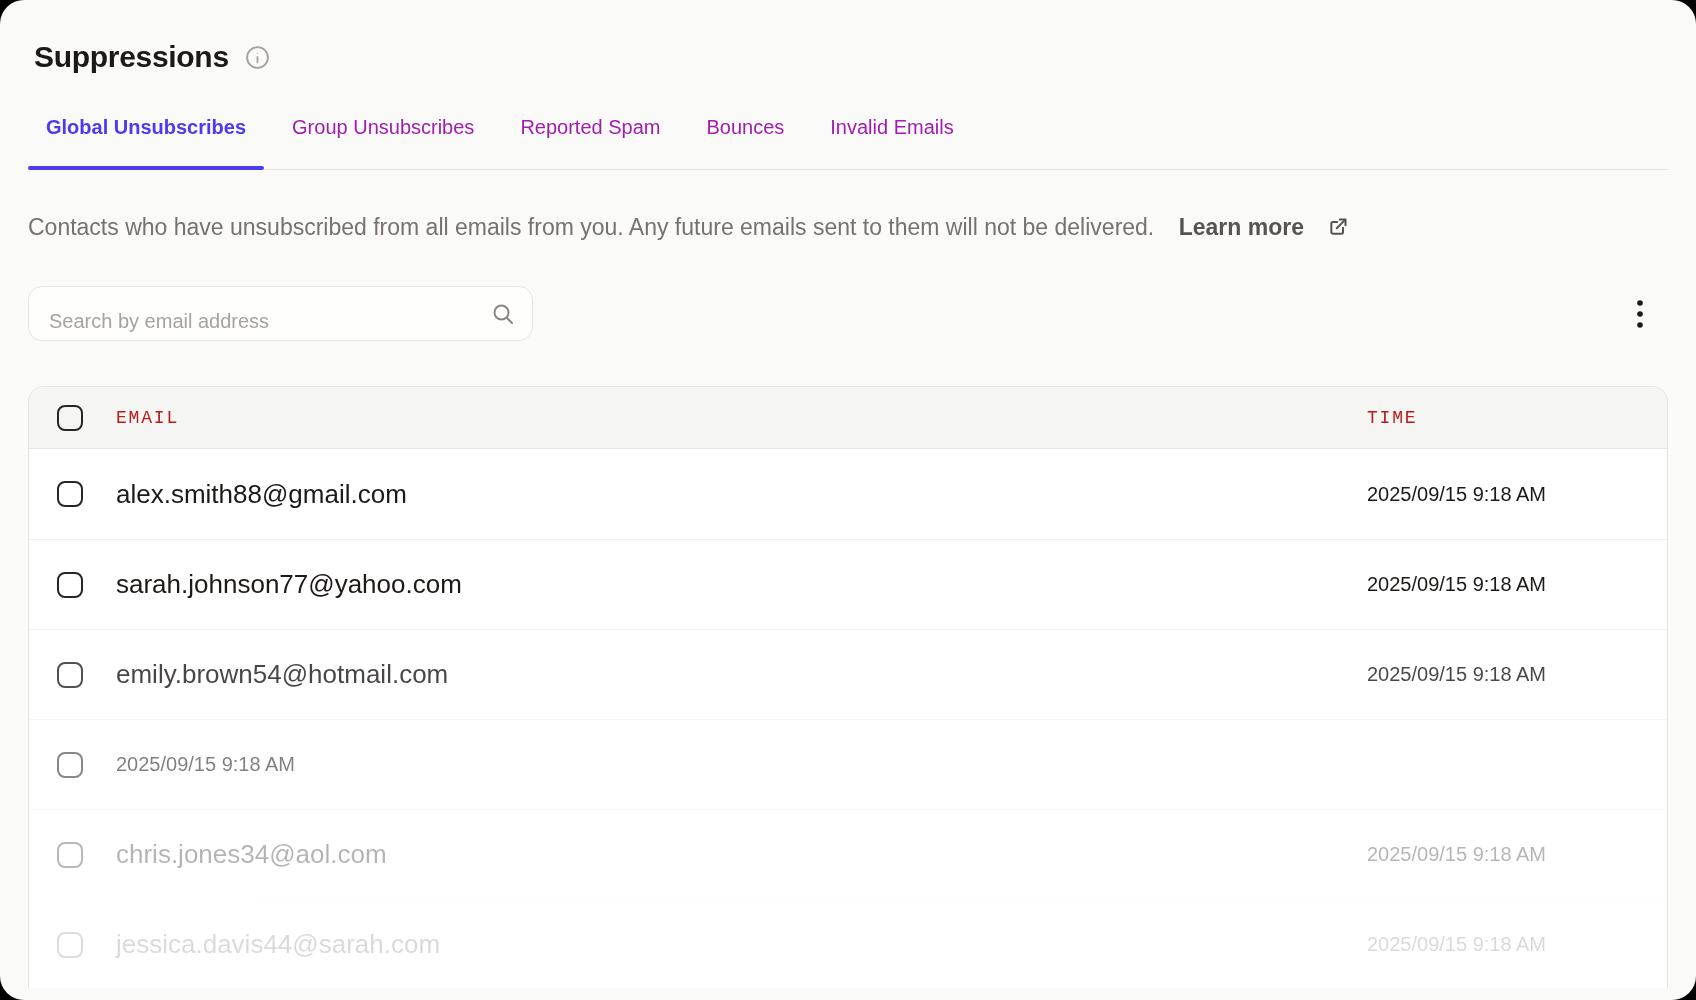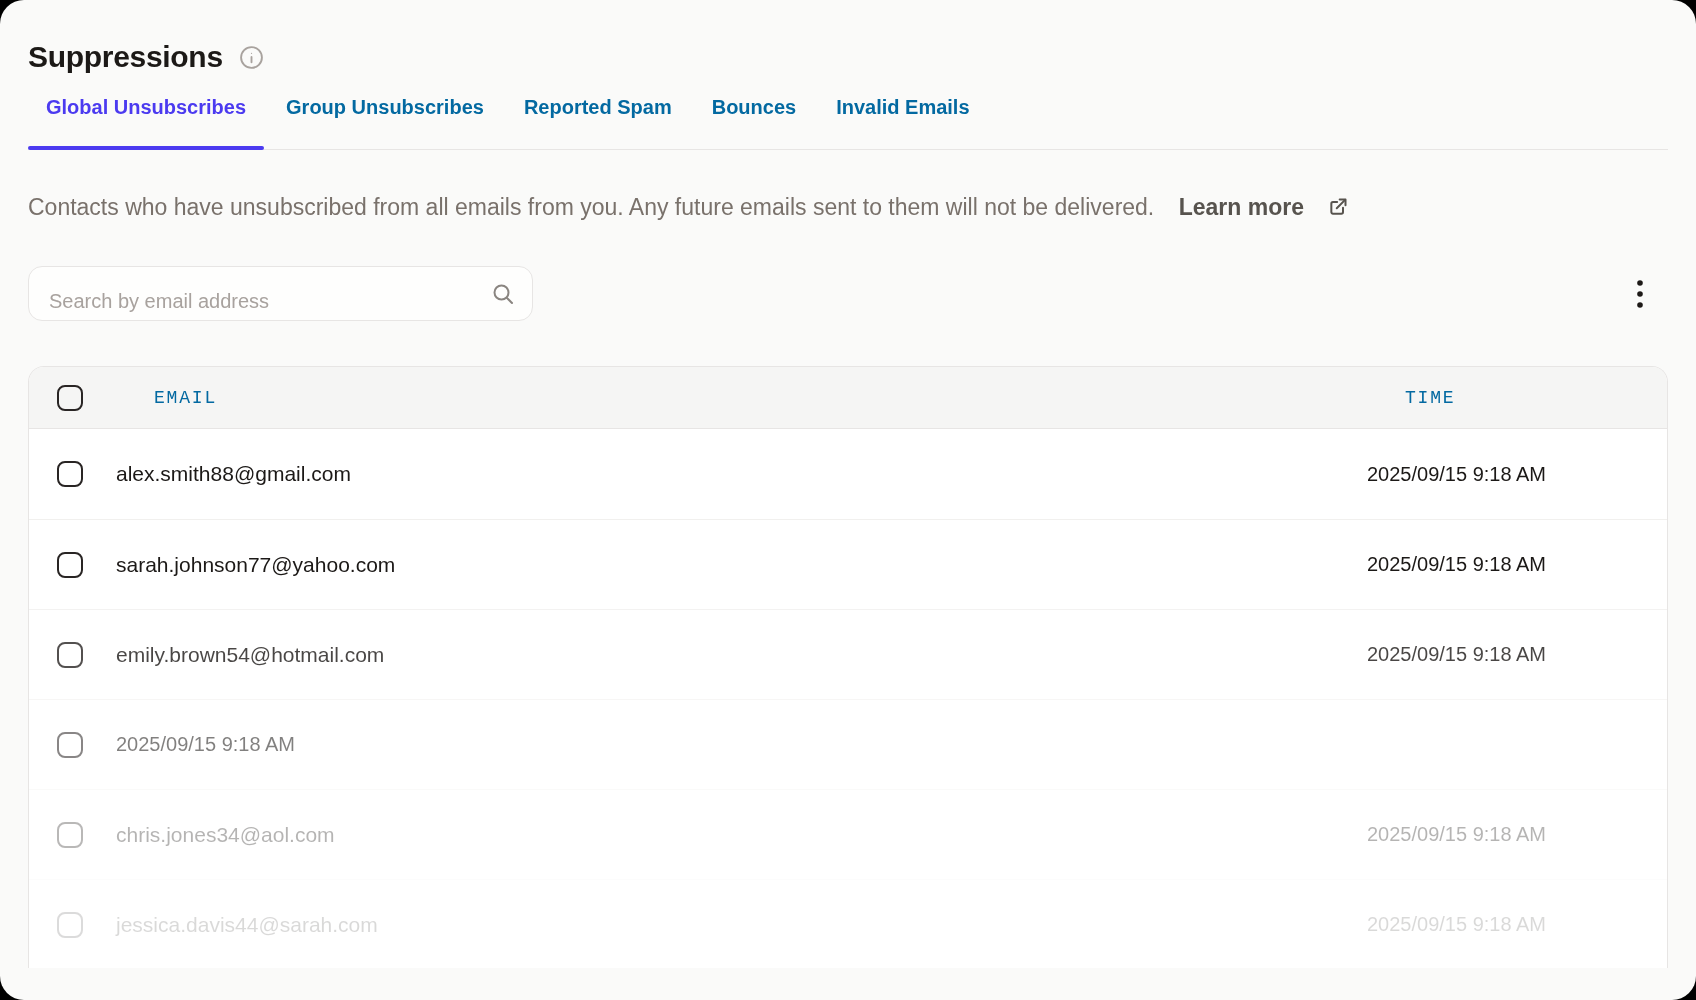--- a/index.html
+++ b/index.html
@@ -13,44 +13,45 @@
     background:#FAFAF9;
     border-radius:24px;
     overflow:hidden;
     padding:0 28px;
   }
 
   
   .header-row {
     display:flex; align-items:center; gap:16px;
     padding-top:40px;
+    margin-left:6px;
   }
   .page-title {
     margin:0;
     font-size:30px; font-weight:700;
     letter-spacing:-0.3px;
     color:#1C1917;
   }
   .info-btn {
     display:inline-flex; align-items:center; justify-content:center;
     width:26px; height:26px;
     background:none; border:none; padding:0; cursor:pointer;
   }
 
   
   .tabs {
-    display:flex; align-items:flex-end; column-gap:4px;
-    margin-top:16px;
+    display:flex; align-items:flex-end; column-gap:10px;
+    margin-top:36px;
     border-bottom:1px solid #E7E5E4;
   }
   .tab {
     position:relative;
     padding:6px 18px 30px 18px;
-    font-size:20px; font-weight:700;
-    color:#0369a1;
+    font-size:20px; font-weight:400;
+    color:#a21caf;
     background:none; border:none; cursor:pointer;
     font-family:"Liberation Sans", sans-serif;
     white-space:nowrap;
   }
   .tab.active {
     color:#4B3AF0;
     font-weight:700;
   }
   .tab.active::after {
     content:"";
@@ -122,30 +123,29 @@
     padding-left:28px;
   }
   .thead {
     height:62px;
     background:#F5F5F4;
     border-bottom:1px solid #E7E5E4;
   }
   .mono {
     font-family:"Liberation Mono", monospace;
     font-size:18px; letter-spacing:1.8px;
-    color:#0369a1;
-    margin-left:38px;
+    color:#b91c1c;
   }
   .row {
     height:90px;
     background:#FFFFFF;
   }
   .row + .row { border-top:1px solid #F1F0EE; }
   .cell.email {
-    font-size:21px; color:#1C1917;
+    font-size:26px; color:#1C1917;
   }
   .cell.time {
     font-size:20px; color:#1C1917;
   }
   .cb {
     display:inline-block;
     width:26px; height:26px;
     border:2.5px solid #292524;
     border-radius:8px;
     background:transparent;

